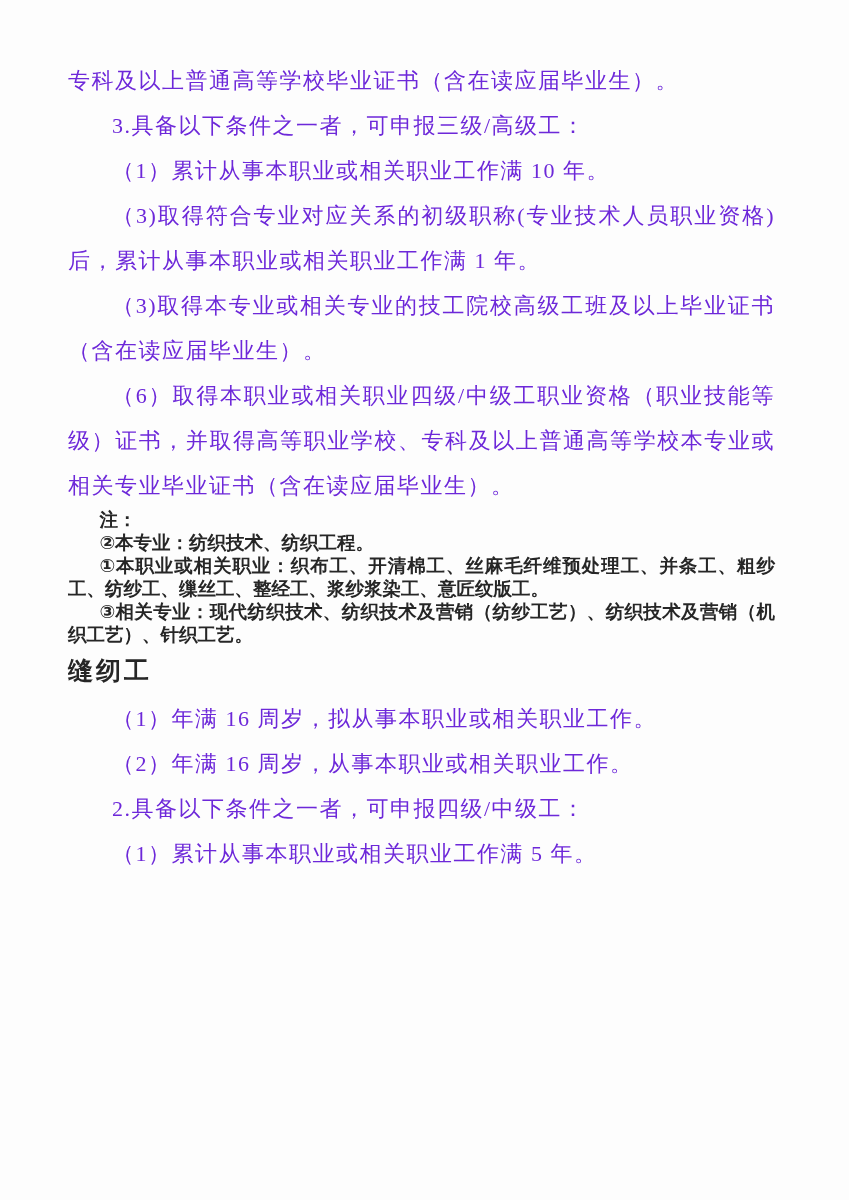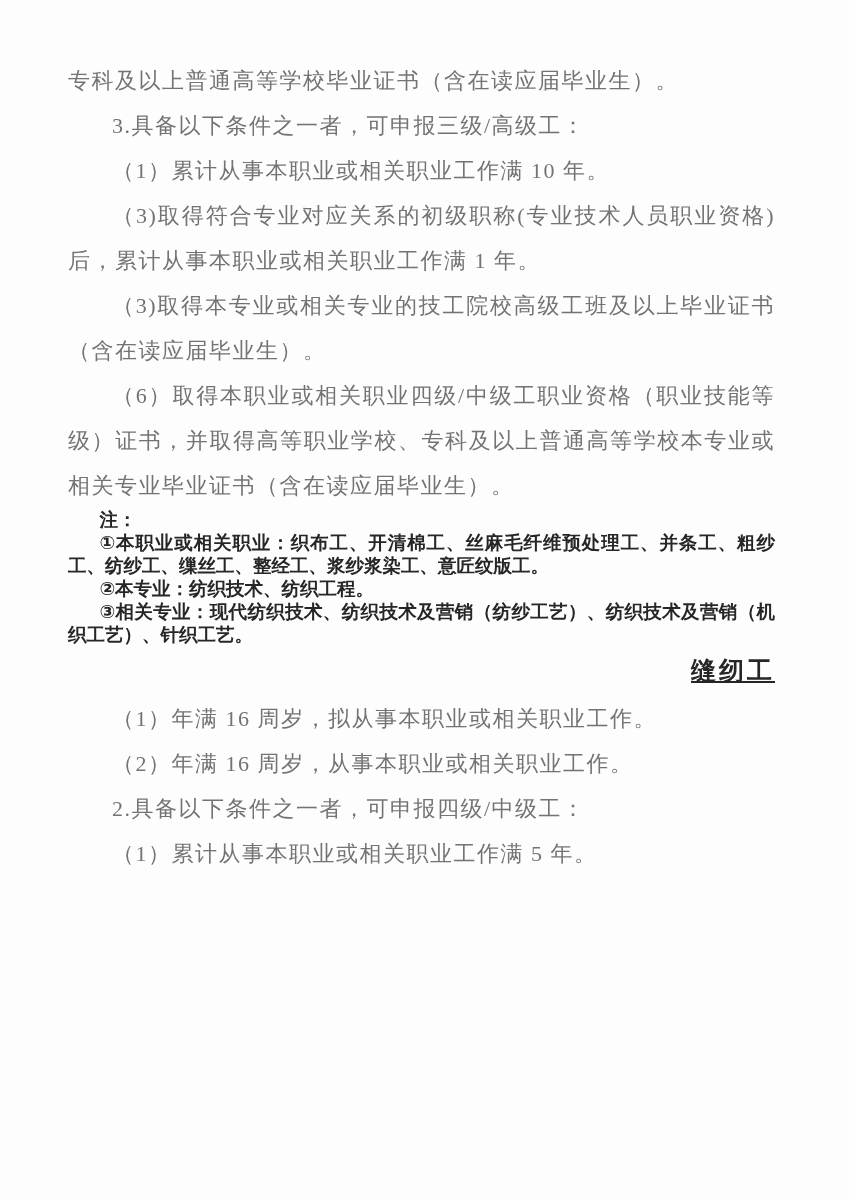--- a/index.html
+++ b/index.html
@@ -19,21 +19,21 @@
   }
   
   .par {
     margin: 0;
     font-family: "Liberation Serif", "DejaVu Serif", serif;
     font-size: 22px;
     line-height: 45px;
     letter-spacing: 1.5px;
     text-align: justify;
     text-justify: inter-ideograph;
-    color: #737373;
+    color: #6d28d9;
   }
   .ind { text-indent: 2em; }
   
   .note-block { margin: 0; }
   .note-line {
     margin: 0;
     font-family: "DejaVu Sans", "Liberation Sans", sans-serif;
     font-weight: 700;
     font-size: 18.5px;
     line-height: 23px;
@@ -44,24 +44,23 @@
     color: #262626;
   }
   
   .section-heading {
     margin: 6px 0 6px 0;
     font-family: "DejaVu Sans", "Liberation Sans", sans-serif;
     font-weight: 700;
     font-size: 25px;
     line-height: 38px;
     letter-spacing: 3px;
-    text-align: right;
+    text-align: left;
     text-indent: 0;
     color: #262626;
-    text-decoration: underline;
   }
 </style>
 </head>
 <body>
 
 <div class="page">
 
   <p class="par">专科及以上普通高等学校毕业证书（含在读应届毕业生）。</p>
 
   <p class="par ind">3.具备以下条件之一者，可申报三级/高级工：</p>
@@ -71,22 +70,22 @@
 
   <p class="par ind">（3)取得符合专业对应关系的初级职称(专业技术人员职业资格)后，累计从事本职业或相关职业工作满 1 年。</p>
 
   <p class="par ind">（3)取得本专业或相关专业的技工院校高级工班及以上毕业证书（含在读应届毕业生）。</p>
 
   <p class="par ind">（6）取得本职业或相关职业四级/中级工职业资格（职业技能等级）证书，并取得高等职业学校、专科及以上普通高等学校本专业或相关专业毕业证书（含在读应届毕业生）。</p>
 
 
   <div class="note-block">
     <p class="note-line">注：</p>
+    <p class="note-line">②本专业：纺织技术、纺织工程。</p>
     <p class="note-line">①本职业或相关职业：织布工、开清棉工、丝麻毛纤维预处理工、并条工、粗纱工、纺纱工、缫丝工、整经工、浆纱浆染工、意匠纹版工。</p>
-    <p class="note-line">②本专业：纺织技术、纺织工程。</p>
     <p class="note-line">③相关专业：现代纺织技术、纺织技术及营销（纺纱工艺）、纺织技术及营销（机织工艺）、针织工艺。</p>
   </div>
 
   <p class="section-heading">缝纫工</p>
 
 
   <p class="par ind">（1）年满 16 周岁，拟从事本职业或相关职业工作。</p>
 
   <p class="par ind">（2）年满 16 周岁，从事本职业或相关职业工作。</p>
 

